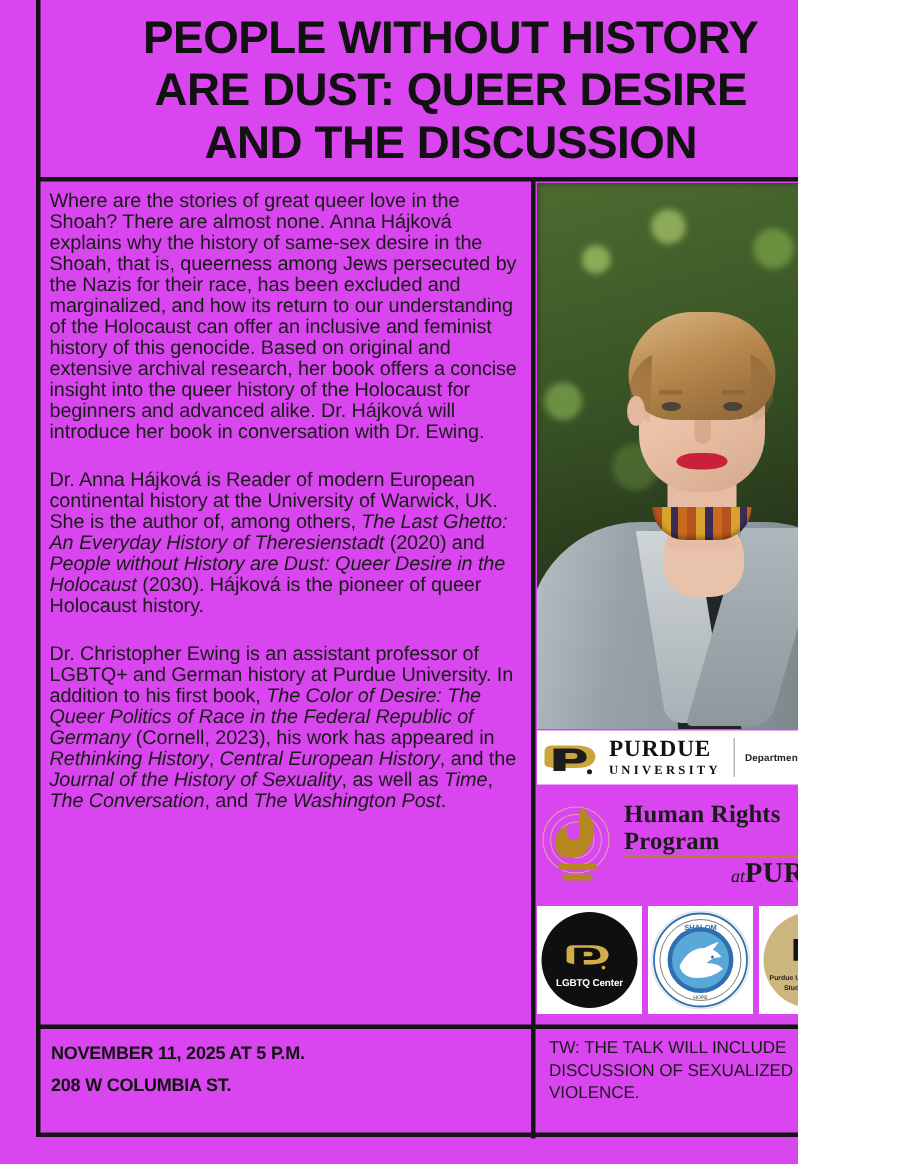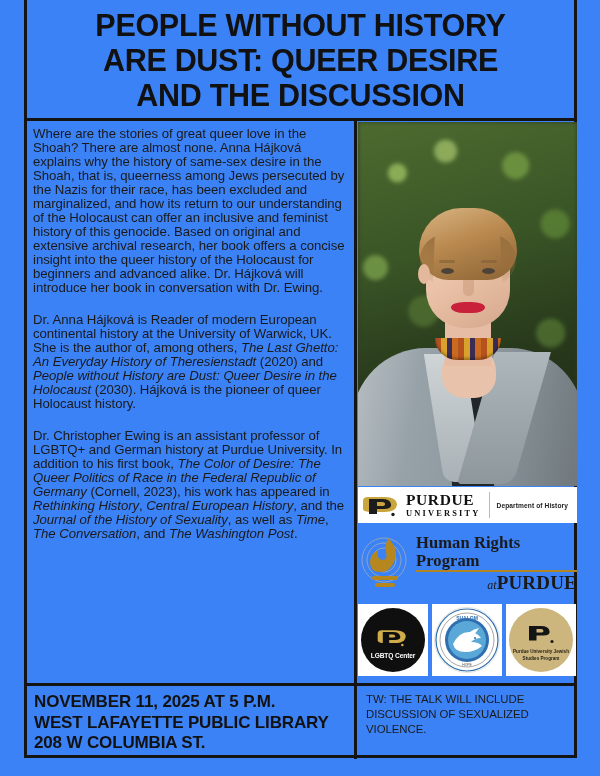--- a/index.html
+++ b/index.html
@@ -5,23 +5,23 @@
   html, body {
     margin: 0;
     padding: 0;
     background: #ffffff;
   }
   body {
     font-family: "Liberation Sans", sans-serif;
   }
   .poster {
     position: relative;
-    width: 600px;
+    width: 532px;
     height: 776px;
-    background: #3b82f6;
+    background: #d946ef;
     overflow: hidden;
     box-sizing: border-box;
   }
   
   .frame {
     position: absolute;
     left: 24px;
     top: -4px;
     width: 553px;
     height: 762px;
@@ -435,21 +435,21 @@
 
   
   .footer-left {
     position: absolute;
     left: 34px;
     top: 692px;
     width: 312px;
   }
   .footer-left div {
     font-weight: bold;
-    font-size: 17px;
+    font-size: 12px;
     line-height: 20.5px;
     color: #111;
     letter-spacing: -0.15px;
   }
   .footer-right {
     position: absolute;
     left: 366px;
     top: 692px;
     width: 200px;
   }
@@ -579,21 +579,20 @@
           <circle cx="62" cy="45" r="3" fill="#141414"></circle>
         </svg>
         <div class="cap">Purdue University Jewish Studies Program</div>
       </div>
     </div>
 
   </div>
 
   <div class="footer-left">
     <div>NOVEMBER 11, 2025 AT 5 P.M.</div>
-    <div>WEST LAFAYETTE PUBLIC LIBRARY</div>
     <div>208 W COLUMBIA ST.</div>
   </div>
 
   <div class="footer-right">
     <div>TW: THE TALK WILL INCLUDE</div>
     <div>DISCUSSION OF SEXUALIZED</div>
     <div>VIOLENCE.</div>
   </div>
 
 </div>

